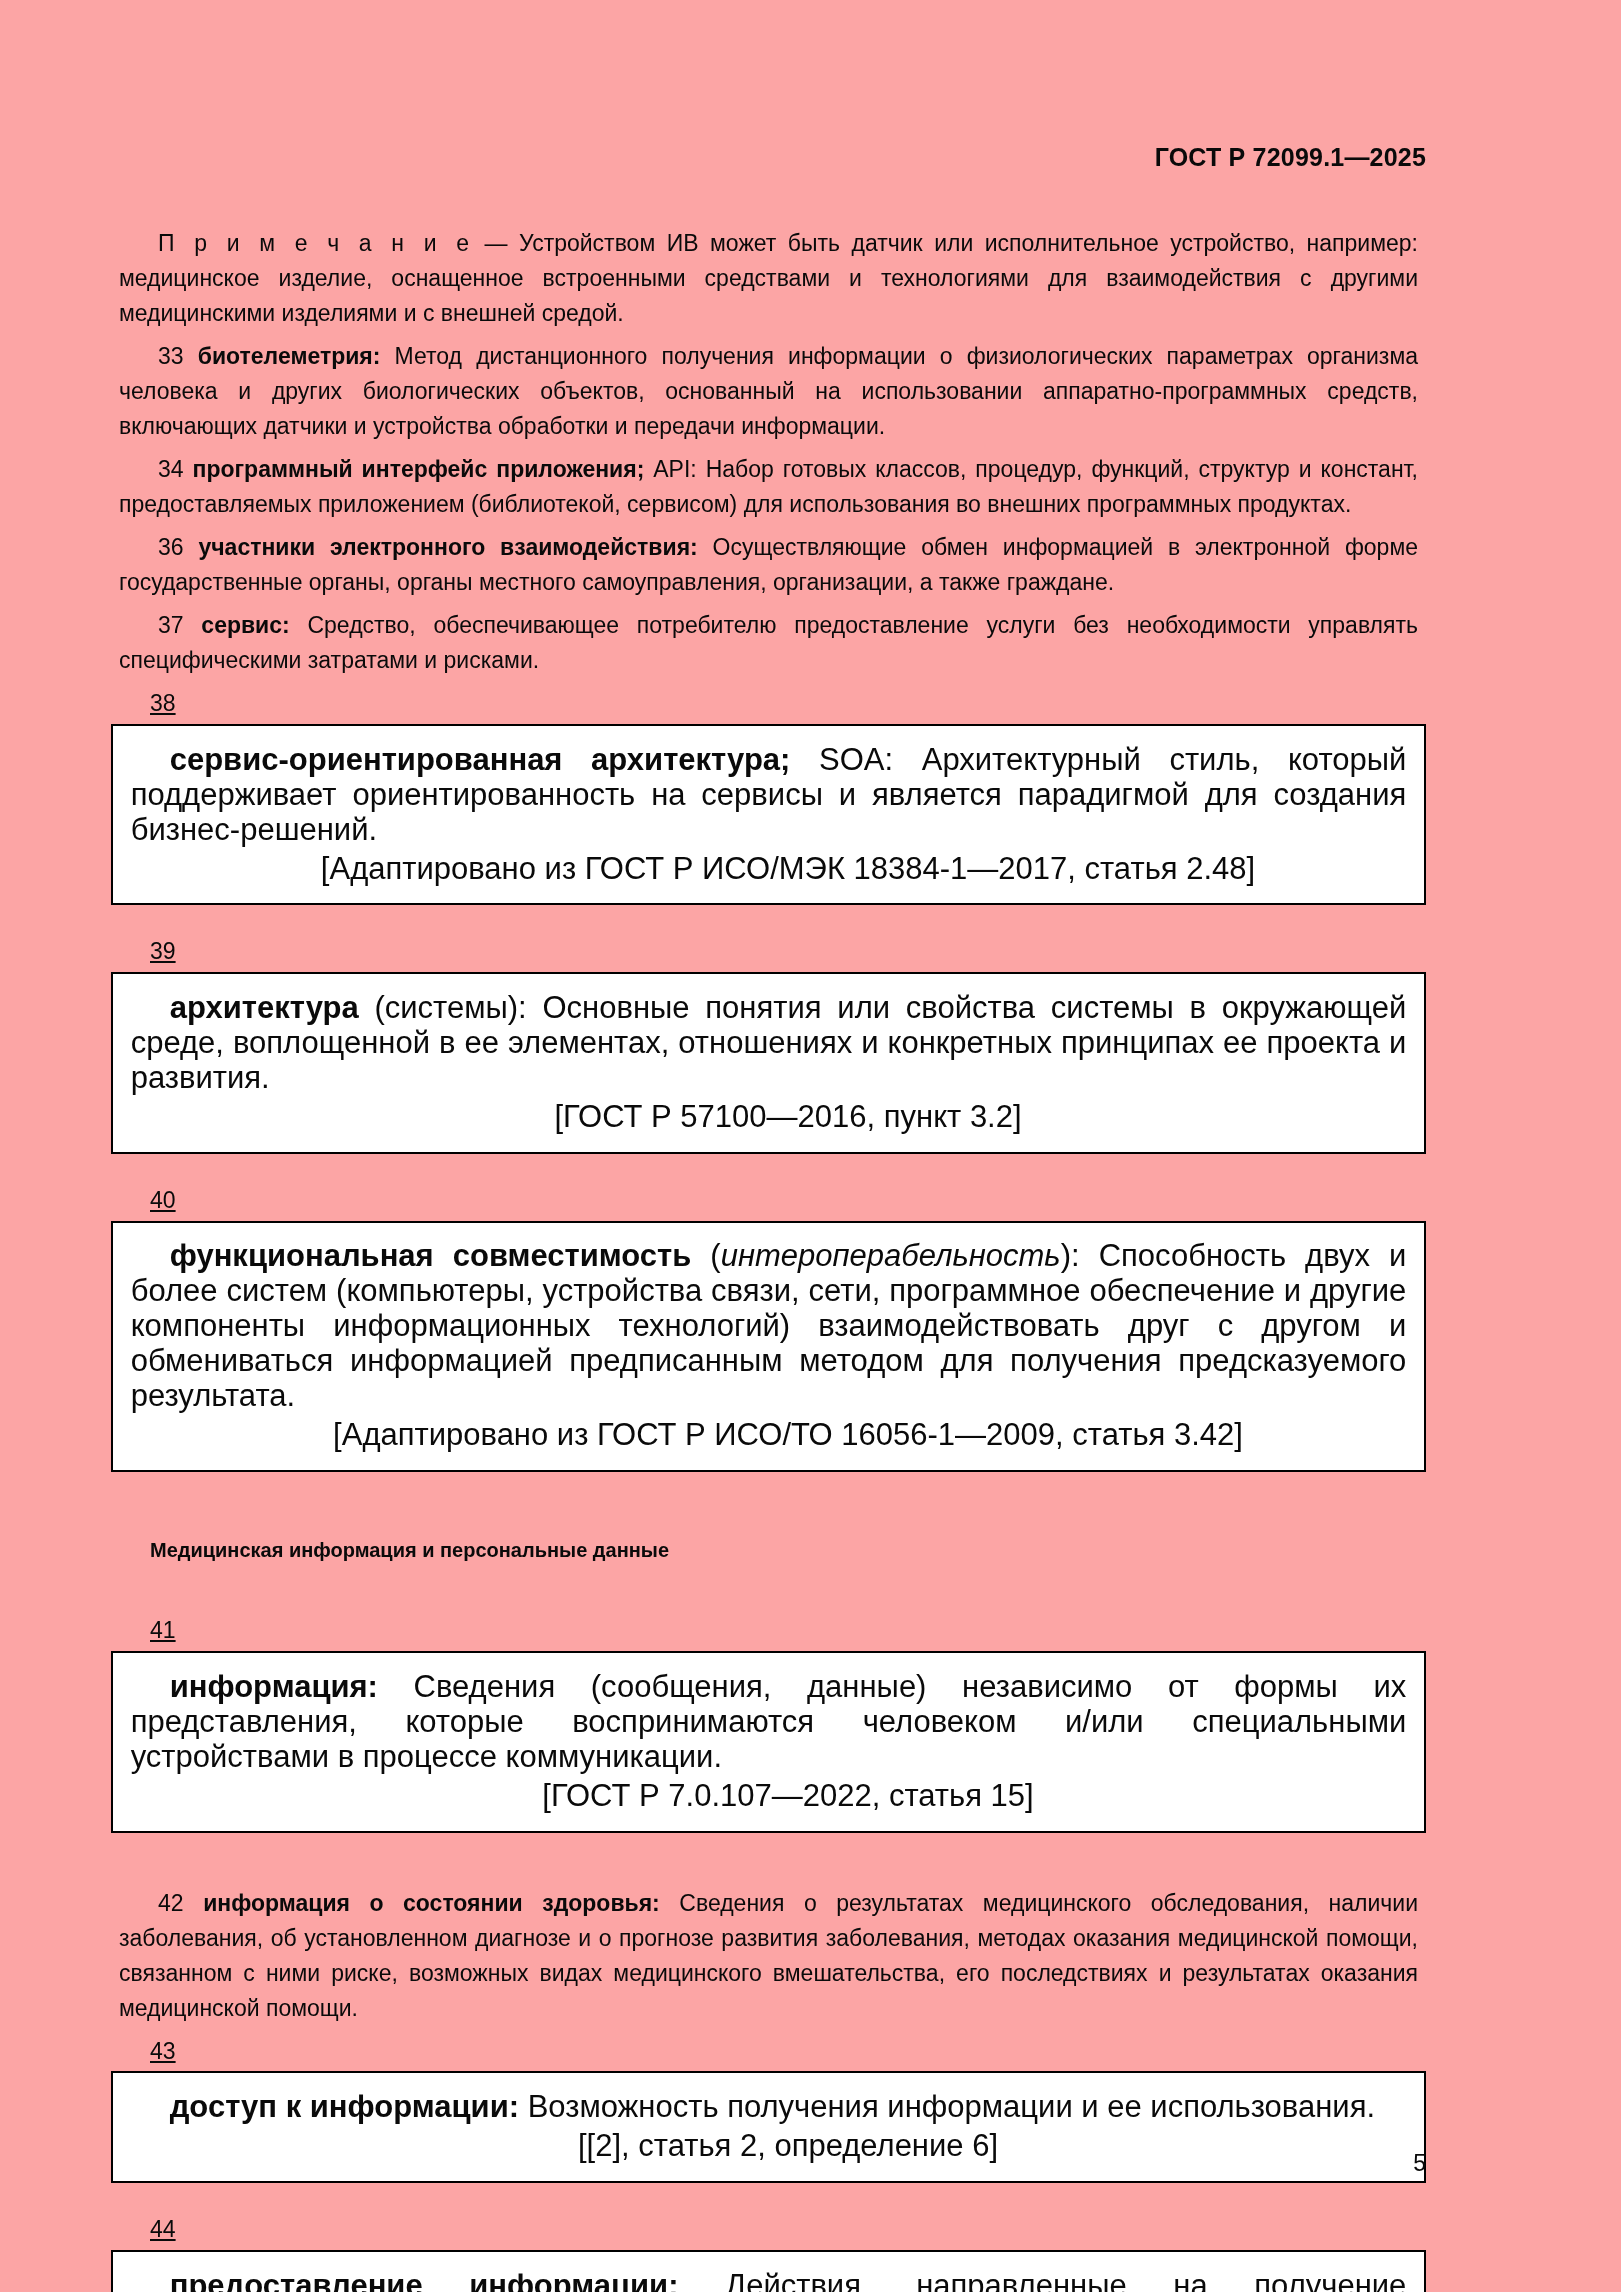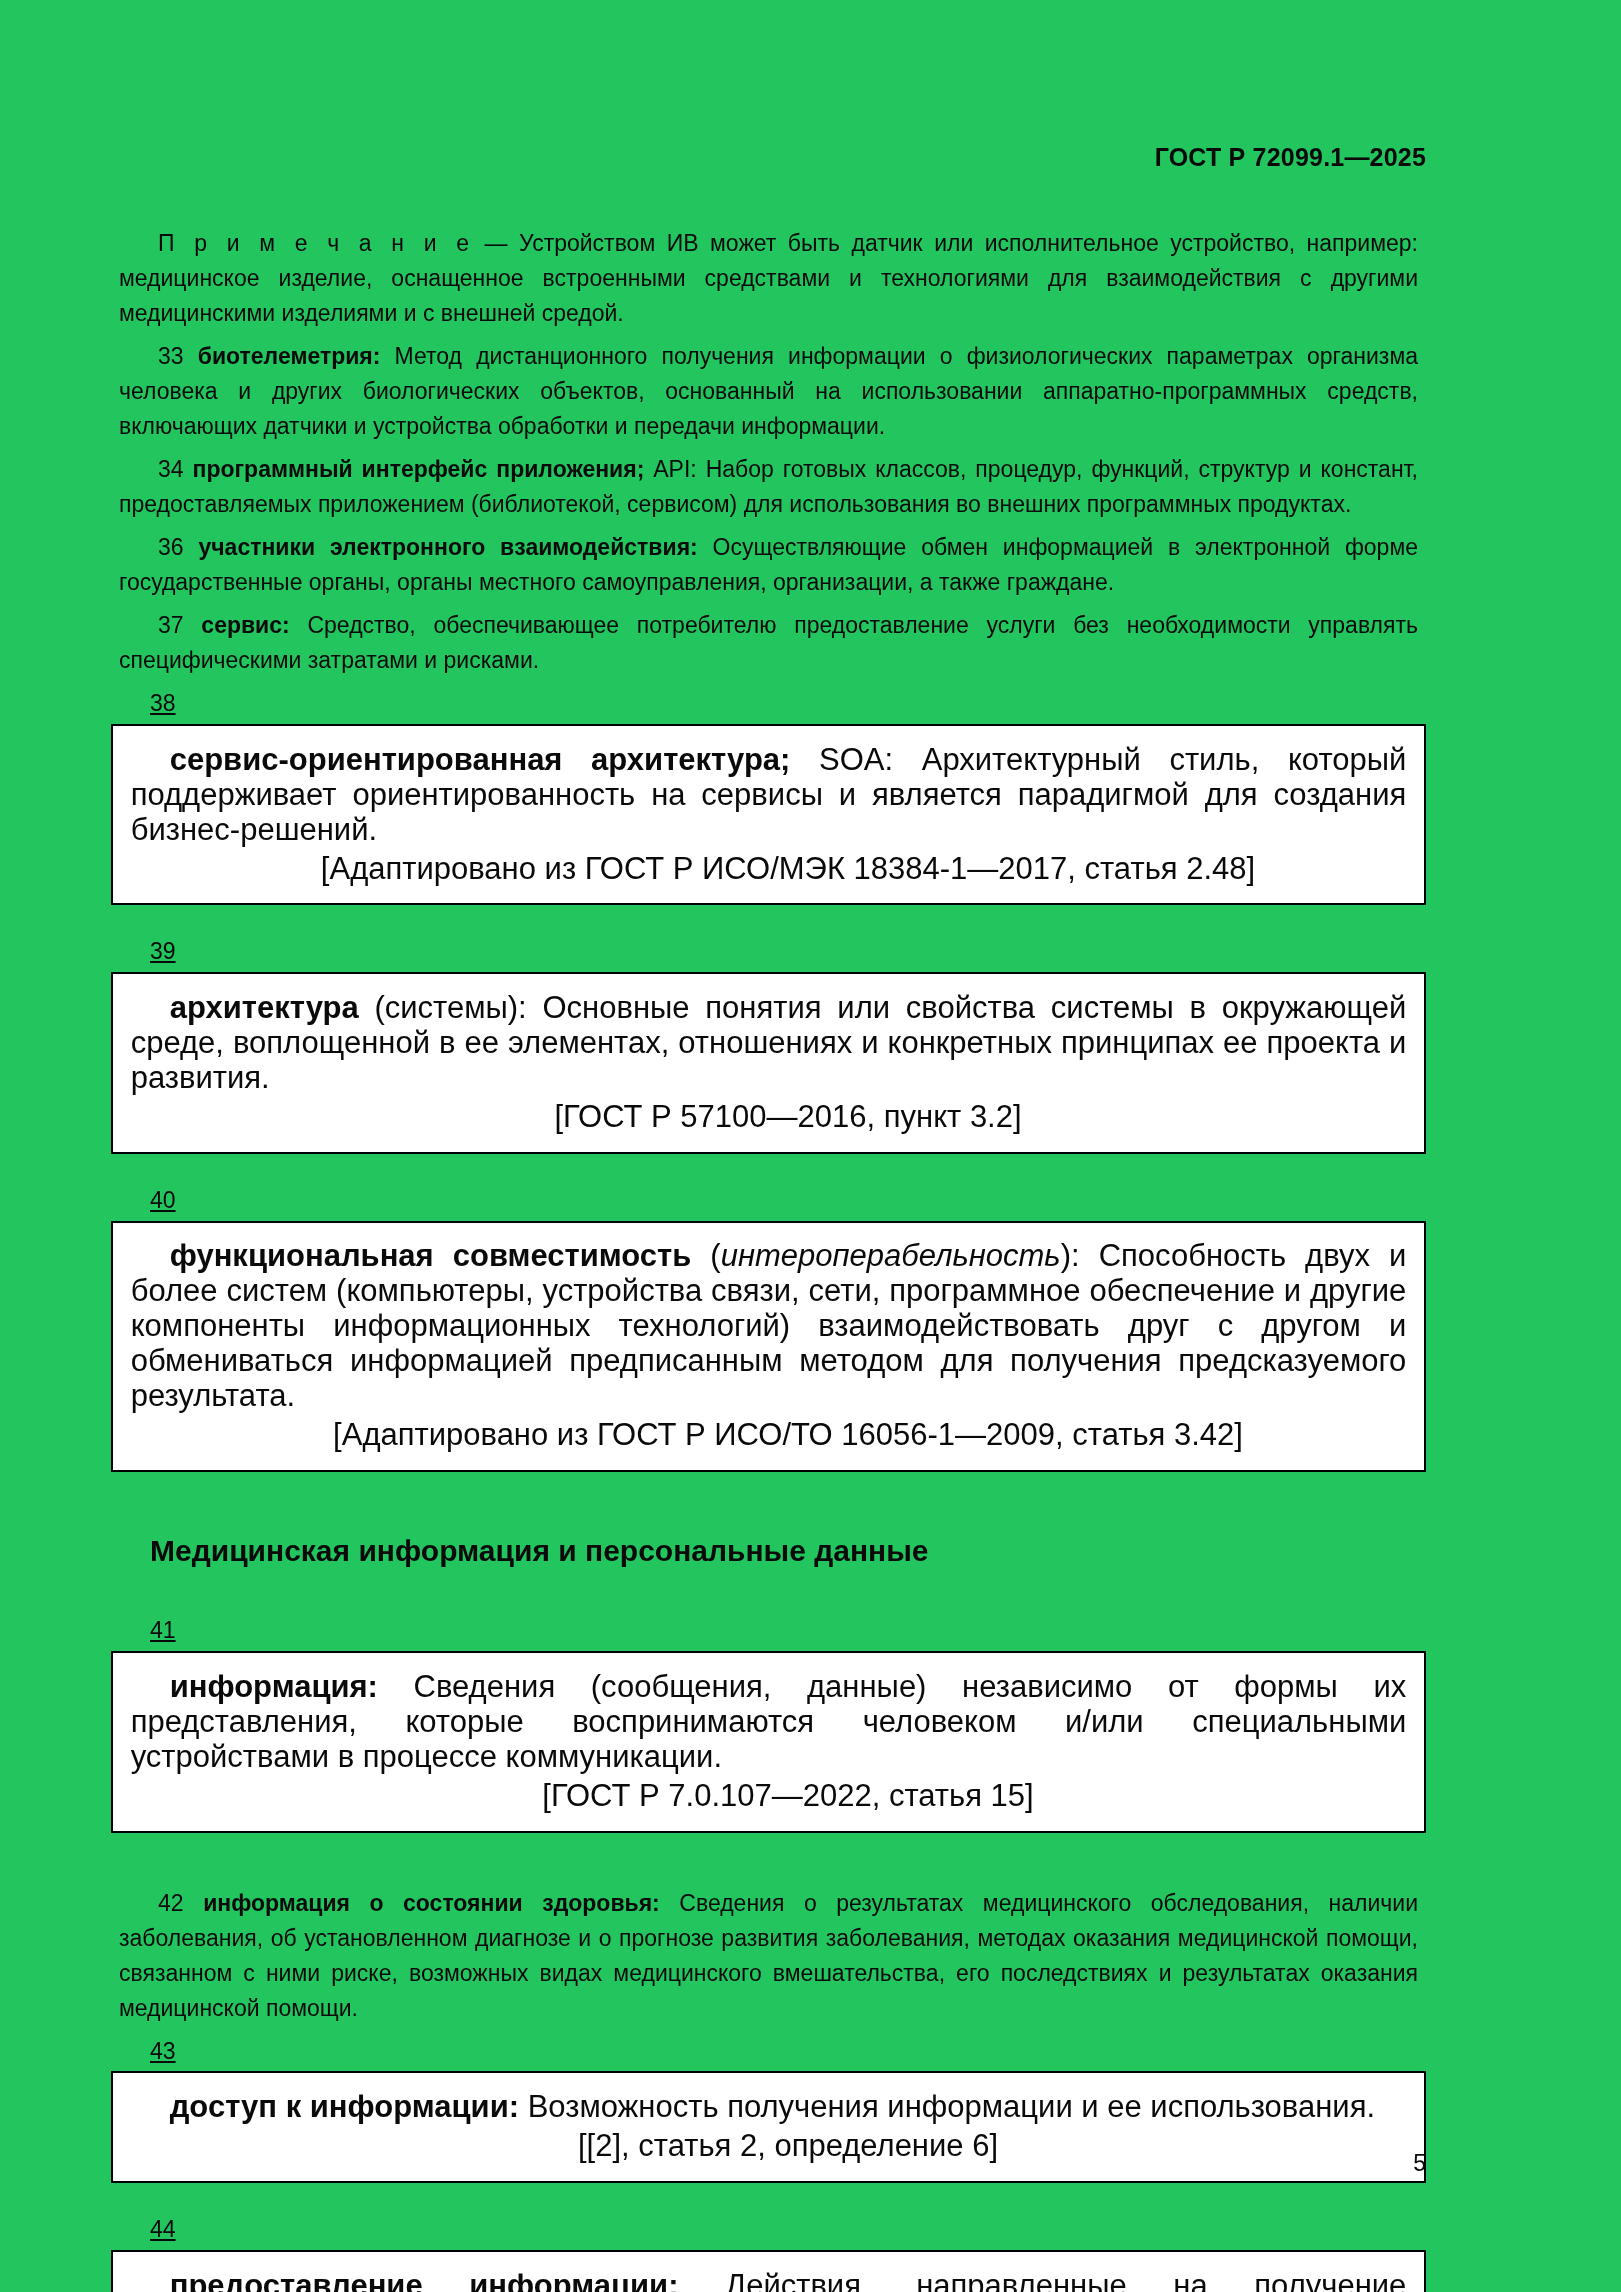--- a/index.html
+++ b/index.html
@@ -8,21 +8,21 @@
     background: #ffffff;
   }
   body {
     font-family: "Liberation Sans", sans-serif;
     color: #0a0a0a;
   }
   .page {
     position: relative;
     width: 1621px;
     height: 2293px;
-    background: #22c55e;
+    background: #fca5a5;
     box-sizing: border-box;
     overflow: hidden;
   }
   
   .header {
     position: absolute;
     top: 145px;
     left: 111px;
     width: 1315px;
     text-align: right;
@@ -84,21 +84,21 @@
     text-indent: 39px;
     hyphens: none;
   }
   .defbox p.src {
     text-align: center;
     text-indent: 39px;
   }
   
   .section-heading {
     margin: 0;
-    font-size: 30px;
+    font-size: 20px;
     line-height: 35px;
     font-weight: bold;
     text-indent: 39px;
   }
   .gap-md { height: 29px; }
   .gap-lg { height: 45px; }
   .gap-xl { height: 61px; }
   
   .footer {
     position: absolute;

